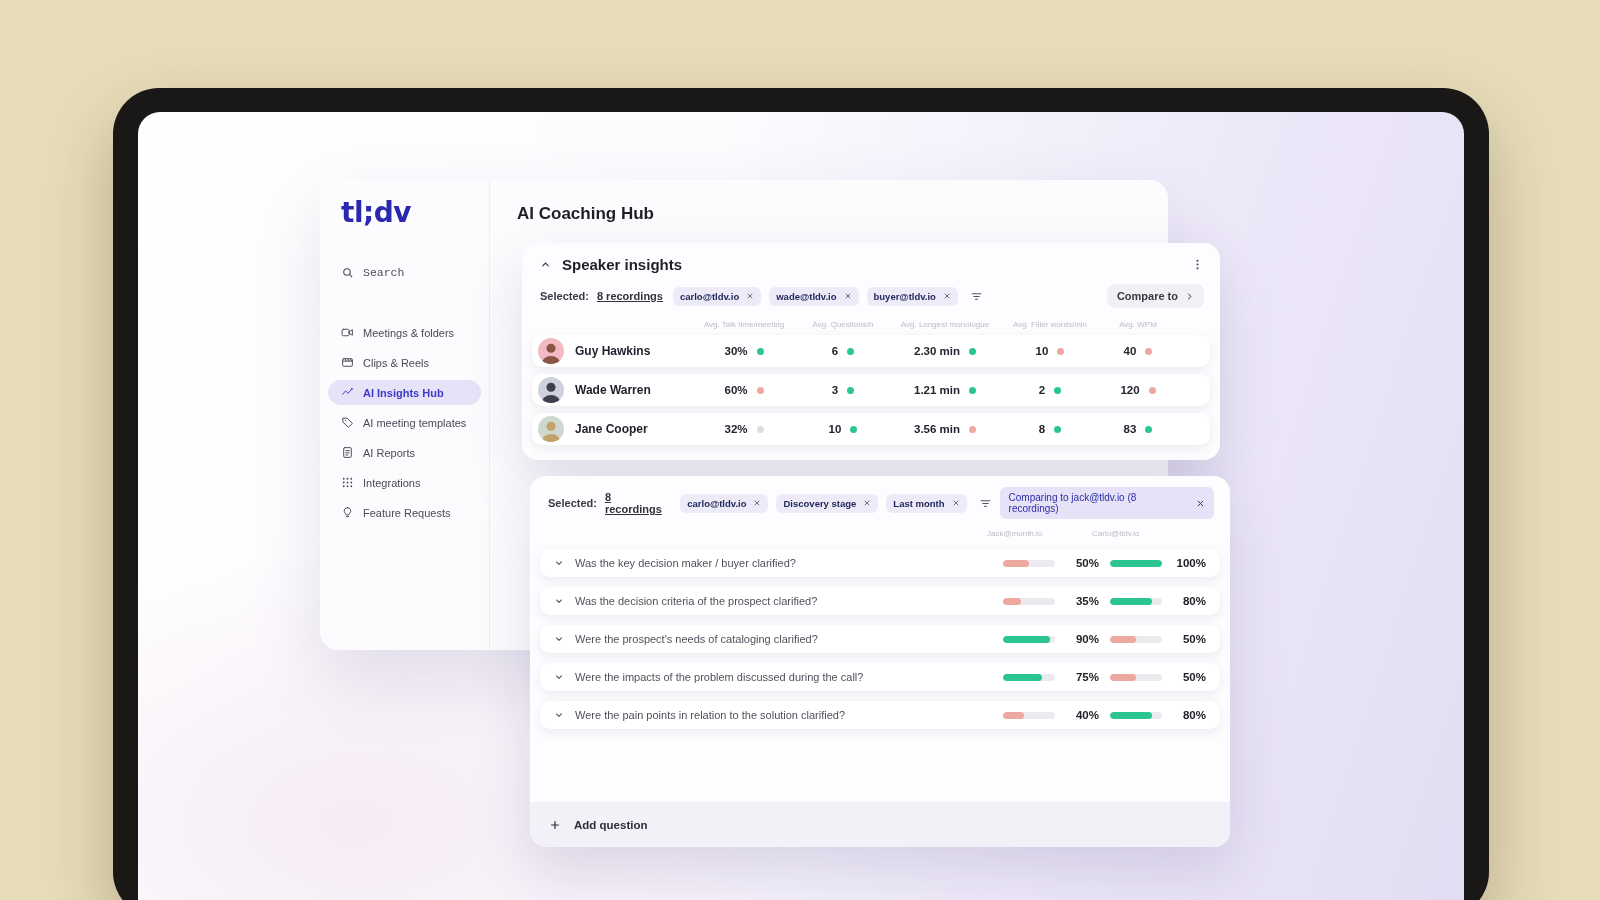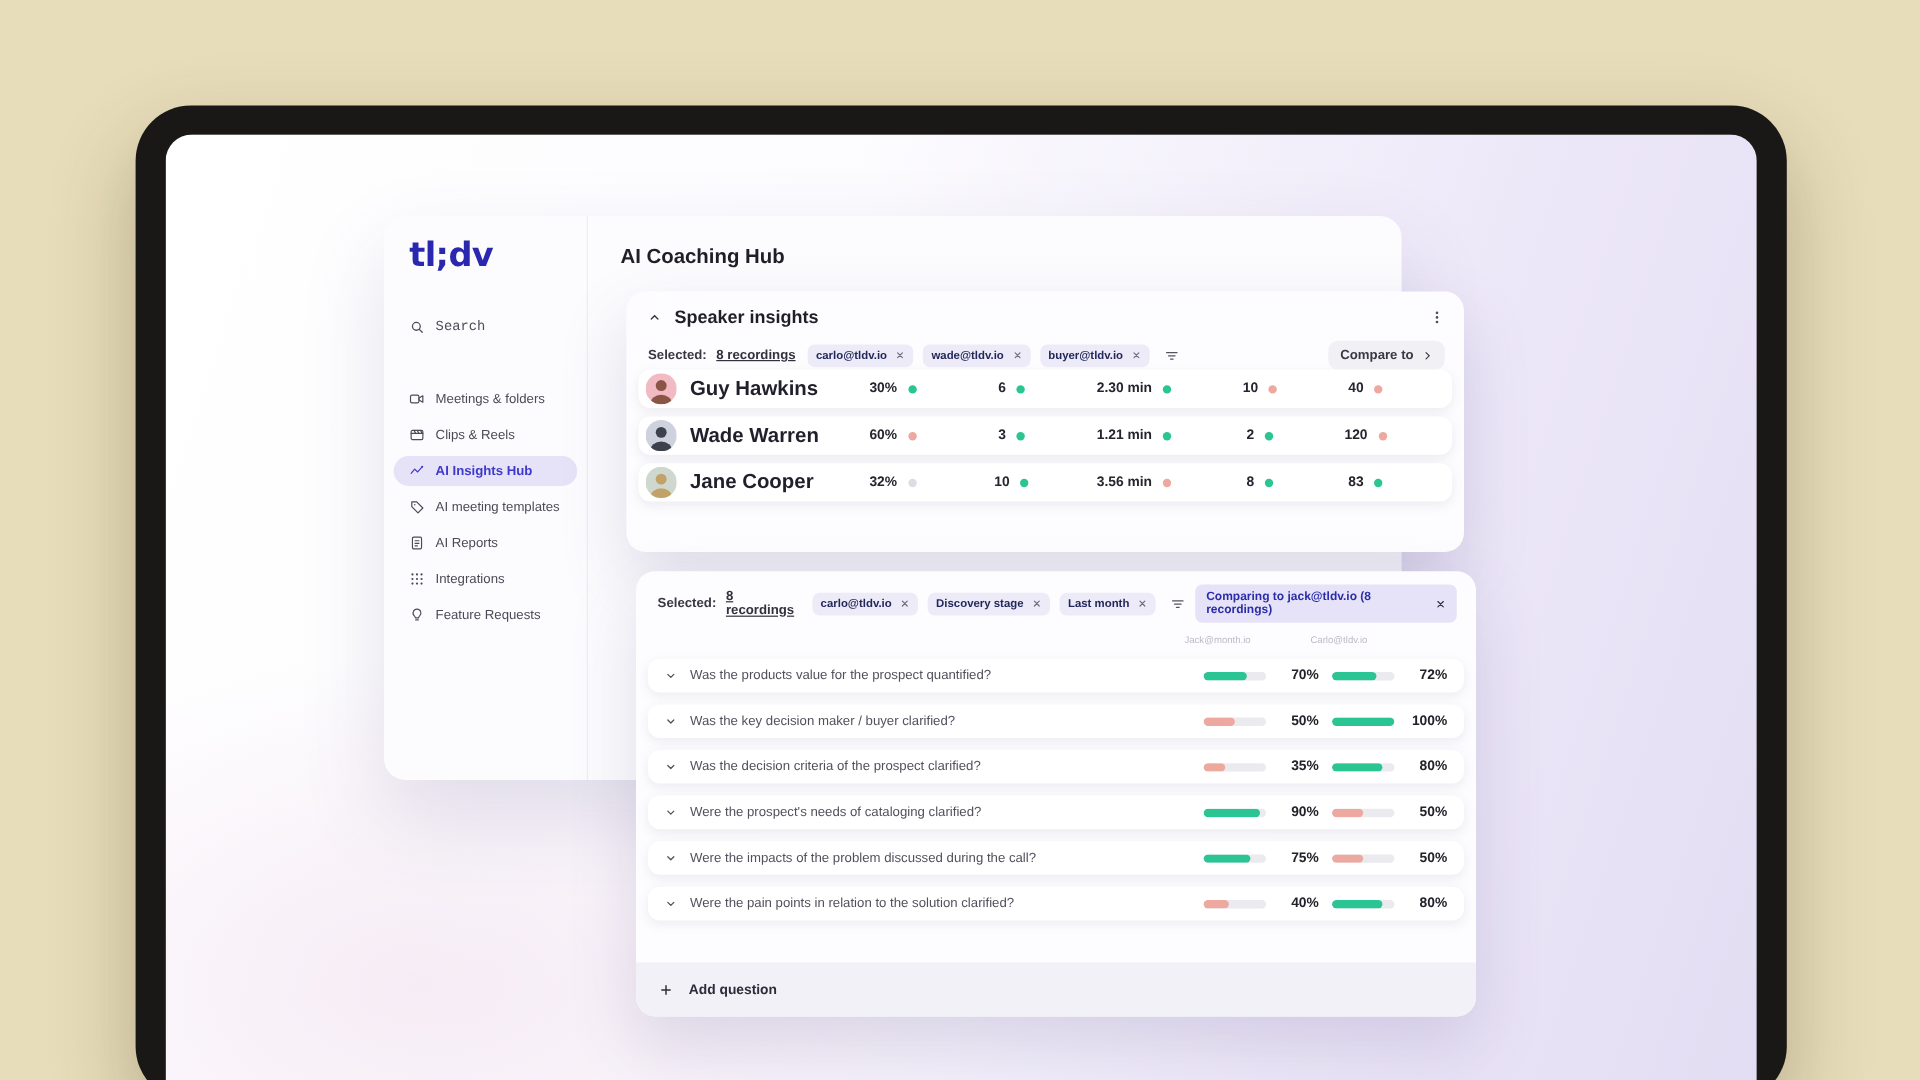--- a/index.html
+++ b/index.html
@@ -48,33 +48,33 @@
   .chip { background:#edebf7; border-radius:6px; padding:4px 7px; font-size:9.5px; font-weight:700;
     color:#23285c; display:flex; gap:7px; align-items:center; white-space:nowrap; }
   .chip .x { color:#6f6d80; display:flex; cursor:pointer; }
   .chip .x svg { width:8px; height:8px; }
   .filter-ic { color:#55535f; display:flex; margin-left:4px; cursor:pointer; }
   .filter-ic svg { width:13px; height:13px; }
   .compare-btn { margin-left:auto; background:#f1f0f5; border-radius:8px; padding:6px 10px;
     font-size:11px; font-weight:600; color:#3a3844; display:flex; align-items:center; gap:7px; cursor:pointer; }
   .compare-btn svg { width:9px; height:9px; }
   .comparing-chip { margin-left:auto; background:#e6e2f7; border-radius:6px; padding:5px 9px;
-    font-size:10px; font-weight:700; color:#2b2da8; display:flex; gap:9px; align-items:center; }
+    font-size:10px; font-weight:400; color:#2b2da8; display:flex; gap:9px; align-items:center; }
   .comparing-chip .x { color:#33313f; display:flex; cursor:pointer; }
   .comparing-chip .x svg { width:9px; height:9px; }
 
   .sp-grid { display:grid; grid-template-columns:150px 112px 86px 118px 92px 84px; align-items:center; }
   .sp-cols { padding:12px 0 6px 16px; }
   .sp-col { font-size:8px; color:#bcbbc6; text-align:center; white-space:nowrap; }
   .sp-row { height:32px; margin:0 10px 7px; border-radius:10px; background:#fff;
     box-shadow:0 3px 10px rgba(110,105,140,.12); padding-left:6px; }
   .sp-name { display:flex; align-items:center; gap:11px; }
   .avatar { width:26px; height:26px; border-radius:50%; overflow:hidden; flex:none; }
   .avatar svg { width:100%; height:100%; display:block; }
-  .sp-name span { font-size:17px; font-weight:600; color:#211f2b; }
+  .sp-name span { font-size:12px; font-weight:600; color:#211f2b; }
   .cell { display:flex; align-items:center; justify-content:center; gap:9px; }
   .cell .val { font-size:11.5px; font-weight:600; color:#26242e; }
   .dot { width:7px; height:7px; border-radius:50%; }
 
   .pb-labels { position:relative; height:30px; }
   .pb-label { position:absolute; top:10px; font-size:8px; color:#bcbbc6; }
   .pb-row { height:28px; margin:0 10px 10px; border-radius:10px; background:#fff;
     box-shadow:0 3px 10px rgba(110,105,140,.12); display:flex; align-items:center; padding:0 14px; gap:11px; }
   .pb-row .chev-d { color:#55525e; display:flex; cursor:pointer; }
   .pb-row .chev-d svg { width:10px; height:10px; }
@@ -236,20 +236,28 @@
               <path d="M4 7h16M7 12h10M10 17h4"></path>
             </svg>
           </span>
         <span class="compare-btn">
           <span>Compare to</span>
           <svg viewBox="0 0 24 24" fill="none" stroke="currentColor" stroke-width="2.6" stroke-linecap="round">
               <path d="M9 5l7 7-7 7"></path>
             </svg>
         </span>
       </div>
+      <div class="sp-grid sp-cols" id="sp-cols">
+        <span class="sp-col"></span>
+      <span class="sp-col">Avg. Talk time/meeting</span>
+          <span class="sp-col">Avg. Questions/h</span>
+          <span class="sp-col">Avg. Longest monologue</span>
+          <span class="sp-col">Avg. Filler words/min</span>
+          <span class="sp-col">Avg. WPM</span>
+        </div>
       <div id="sp-rows">
           <div class="sp-row sp-grid">
             <div class="sp-name">
               <div class="avatar">
                 <svg viewBox="0 0 24 24">
                   <rect width="24" height="24" fill="#f2bac3"></rect>
                   <circle cx="12" cy="9.5" r="4.2" fill="#8a5544"></circle>
                   <path d="M3.5 24a8.5 7.5 0 0 1 17 0z" fill="#8a5544"></path>
                 </svg>
               </div>
@@ -391,40 +399,20 @@
         <span class="pb-label" style="left:457px">Jack@month.io</span>
         <span class="pb-label" style="left:562px">Carlo@tldv.io</span>
       </div>
       <div id="pb-rows">
           <div class="pb-row">
             <span class="chev-d">
               <svg viewBox="0 0 24 24" fill="none" stroke="currentColor" stroke-width="2.6" stroke-linecap="round" stroke-linejoin="round">
                 <path d="M6 9.5l6 6 6-6"></path>
               </svg>
             </span>
-            <span class="q-text">Was the products value for the prospect quantified?</span>
-            <div class="pb-group first">
-              <div class="bar">
-                <div class="bar-fill" style="width: 70%; background: rgb(43, 196, 147);"></div>
-              </div>
-              <span class="pct">70%</span>
-            </div>
-            <div class="pb-group">
-              <div class="bar">
-                <div class="bar-fill" style="width: 72%; background: rgb(43, 196, 147);"></div>
-              </div>
-              <span class="pct">72%</span>
-            </div>
-          </div>
-          <div class="pb-row">
-            <span class="chev-d">
-              <svg viewBox="0 0 24 24" fill="none" stroke="currentColor" stroke-width="2.6" stroke-linecap="round" stroke-linejoin="round">
-                <path d="M6 9.5l6 6 6-6"></path>
-              </svg>
-            </span>
             <span class="q-text">Was the key decision maker / buyer clarified?</span>
             <div class="pb-group first">
               <div class="bar">
                 <div class="bar-fill" style="width: 50%; background: rgb(237, 168, 159);"></div>
               </div>
               <span class="pct">50%</span>
             </div>
             <div class="pb-group">
               <div class="bar">
                 <div class="bar-fill" style="width: 100%; background: rgb(43, 196, 147);"></div>

